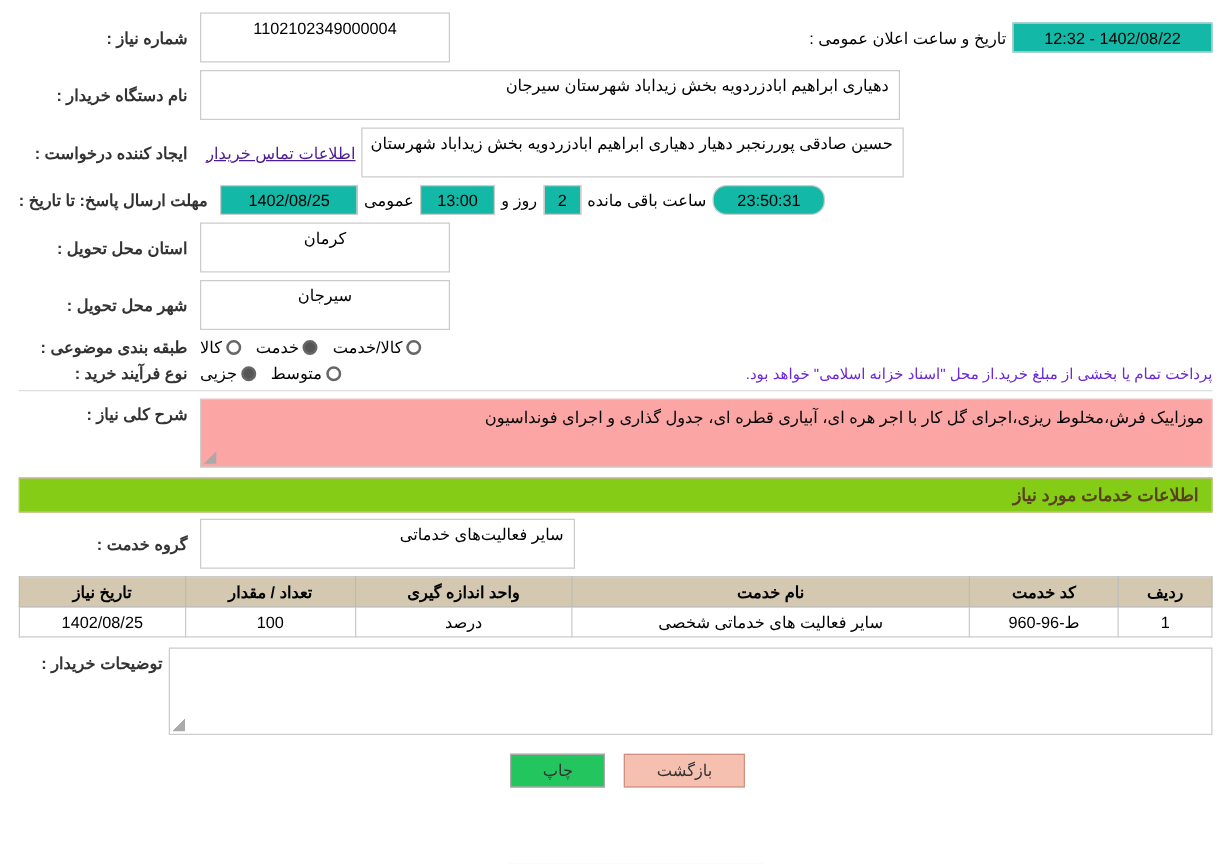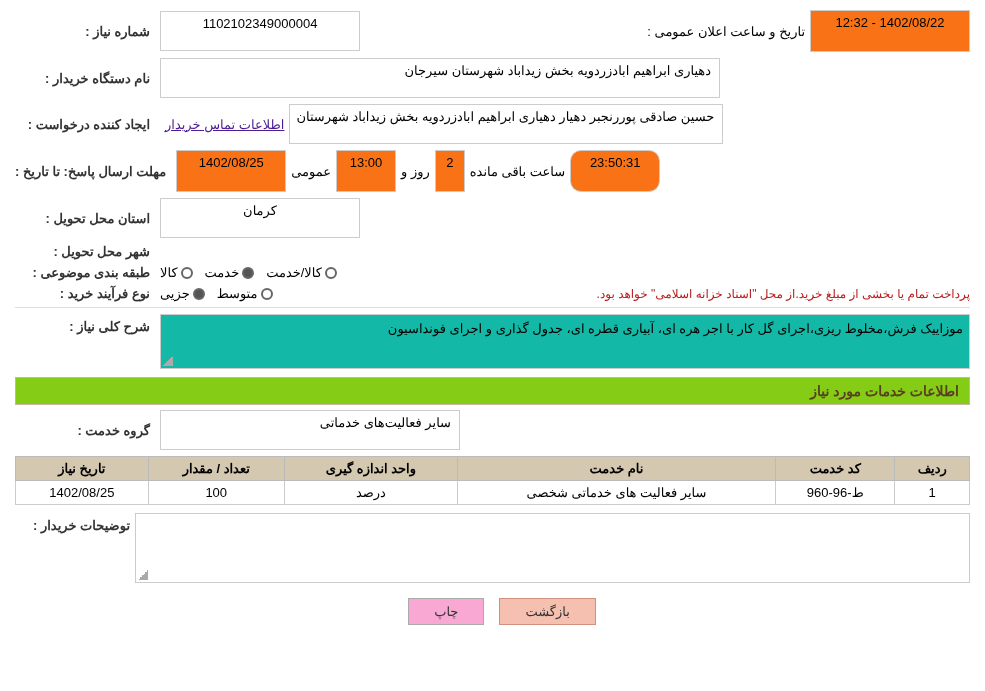--- a/index.html
+++ b/index.html
@@ -48,23 +48,23 @@
       min-width: 120px;
     }
     .link-blue {
       color: #4c1d95;
       text-decoration: underline;
       cursor: pointer;
     }
     .small-box {
       border: 1px solid #ccc;
       padding: 3px 6px;
-      background: #f97316;
-      text-align: center;
-      height: 42px;
+      background: #14b8a6;
+      text-align: center;
+      height: 24px;
       line-height: 18px;
     }
     .radio-group {
       display: flex;
       align-items: center;
       gap: 12px;
     }
     .radio-item {
       display: flex;
       align-items: center;
@@ -86,21 +86,21 @@
       border: 1px solid #c8b89a;
       color: #5a4020;
       font-weight: bold;
       padding: 5px 10px;
       margin: 8px 0 5px 0;
       font-size: 14px;
     }
     .description-box {
       border: 1px solid #ccc;
       padding: 6px;
-      background: #14b8a6;
+      background: #fca5a5;
       min-height: 55px;
       text-align: right;
       width: 100%;
       position: relative;
     }
     .resize-handle {
       position: absolute;
       bottom: 2px;
       left: 2px;
       width: 10px;
@@ -147,21 +147,21 @@
       margin-top: 15px;
     }
     .btn {
       padding: 5px 25px;
       border: 1px solid #aaa;
       cursor: pointer;
       font-size: 13px;
       font-family: Tahoma, Arial, sans-serif;
     }
     .btn-print {
-      background: #f9a8d4;
+      background: #22c55e;
       color: #333;
       margin-left: 19px;
     }
     .btn-back {
       background: #f5c0b0;
       color: #333;
       border-color: #d09080;
     }
     .divider {
       border: none;
@@ -185,21 +185,21 @@
       gap: 5px;
     }
     .inline-row {
       display: flex;
       align-items: center;
       gap: 5px;
       margin-bottom: 6px;
       justify-content: flex-end;
     }
     .note-text {
-      color: #b91c1c;
+      color: #6d28d9;
       font-size: 12px;
     }
   </style>
 </head>
 <body>
 
 <div class="page-wrapper">
 
   <div class="content">
 
@@ -235,20 +235,21 @@
       <span class="small-box" style="min-width:110px;">1402/08/25</span>
       <span class="label">مهلت ارسال پاسخ: تا تاریخ :</span>
     </div>
 
     <div class="inline-row">
       <span class="value-box value-box-narrow" style="min-width:200px;">کرمان</span>
       <span class="label">استان محل تحویل :</span>
     </div>
 
     <div class="inline-row">
+      <span class="value-box value-box-narrow" style="min-width:200px;">سیرجان</span>
       <span class="label">شهر محل تحویل :</span>
     </div>
 
     <div class="inline-row">
       <div class="radio-group">
         <div class="radio-item">
           <span class="radio-circle"></span>
           <span>کالا/خدمت</span>
         </div>
         <div class="radio-item">

